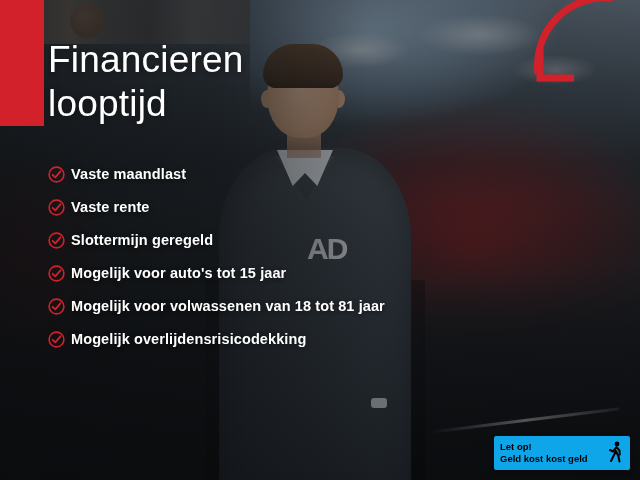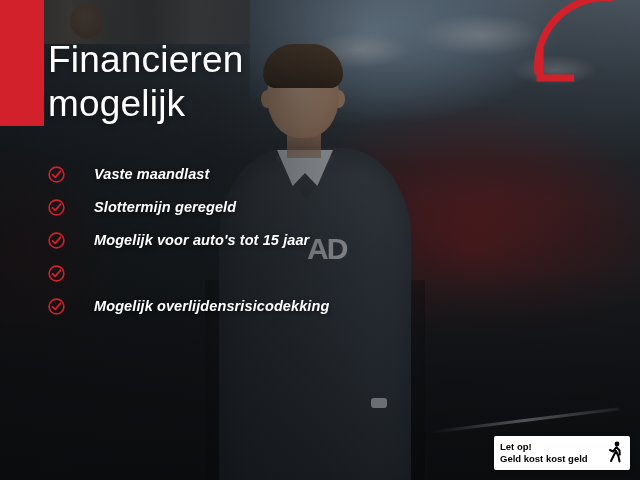--- a/index.html
+++ b/index.html
@@ -144,34 +144,34 @@
   
   .headline {
     position:absolute; left:48px; top:38px;
     color:#fff; font-size:37px; line-height:1.18; font-weight:400;
     letter-spacing:.2px; text-shadow: 0 1px 6px rgba(0,0,0,.45);
   }
   .bullets {
     position:absolute; left:48px; top:158px; width:420px;
   }
   .bullet {
-    display:flex; align-items:center; gap:29px; height:32px; margin-bottom:1px;font-style:italic;
+    display:flex; align-items:center; gap:6px; height:32px; margin-bottom:1px;
   }
   .check {
     flex: 0 0 auto; width:17px; height:17px; position:relative;
   }
   .bullet-label {
     color:#fff; font-size:14.5px; font-weight:600; letter-spacing:.1px;
     text-shadow: 0 1px 4px rgba(0,0,0,.5);
   }
 
   
   .warning {
     position:absolute; right:10px; bottom:10px;
-    width:136px; height:34px; background:#ffffff;
+    width:136px; height:34px; background:#0ea5e9;
     border-radius:2px; display:flex; align-items:center;
     padding: 8px 6px; box-sizing:border-box;
     box-shadow: 0 1px 4px rgba(0,0,0,.4);
   }
   .warning-text { flex:1; }
   .warning-text div {
     color:#000; font-size:9.5px; font-weight:700; line-height:12px;
   }
   .warning-icon { flex:0 0 auto; width:18px; height:26px; }
 </style>
@@ -207,35 +207,44 @@
   <div class="red-square"></div>
   <div class="arc">
     <svg width="110" height="120" viewBox="0 0 110 120" xmlns="http://www.w3.org/2000/svg">
       <path d="M95 2 A 68 68 0 0 0 20 78" fill="none" stroke="#d2212b" stroke-width="7"></path>
       <path d="M22 52 L22 82 L56 82" fill="none" stroke="#d2212b" stroke-width="7"></path>
     </svg>
   </div>
 
   <div class="headline">
     <div>Financieren</div>
-    <div>mogelijk</div>
+    <div>looptijd</div>
   </div>
 
   <div class="bullets">
 
     <div class="bullet">
       <span class="check">
         <svg width="17" height="17" viewBox="0 0 17 17" xmlns="http://www.w3.org/2000/svg">
           <circle cx="8.5" cy="8.5" r="7.4" fill="none" stroke="#d2212b" stroke-width="1.6"></circle>
           <path d="M4.6 8.8 L7.3 11.4 L12.4 5.3" fill="none" stroke="#d2212b" stroke-width="1.8" stroke-linecap="round" stroke-linejoin="round"></path>
         </svg>
       </span>
       <span class="bullet-label">Vaste maandlast</span>
     </div>
 
+    <div class="bullet">
+      <span class="check">
+        <svg width="17" height="17" viewBox="0 0 17 17" xmlns="http://www.w3.org/2000/svg">
+          <circle cx="8.5" cy="8.5" r="7.4" fill="none" stroke="#d2212b" stroke-width="1.6"></circle>
+          <path d="M4.6 8.8 L7.3 11.4 L12.4 5.3" fill="none" stroke="#d2212b" stroke-width="1.8" stroke-linecap="round" stroke-linejoin="round"></path>
+        </svg>
+      </span>
+      <span class="bullet-label">Vaste rente</span>
+    </div>
 
     <div class="bullet">
       <span class="check">
         <svg width="17" height="17" viewBox="0 0 17 17" xmlns="http://www.w3.org/2000/svg">
           <circle cx="8.5" cy="8.5" r="7.4" fill="none" stroke="#d2212b" stroke-width="1.6"></circle>
           <path d="M4.6 8.8 L7.3 11.4 L12.4 5.3" fill="none" stroke="#d2212b" stroke-width="1.8" stroke-linecap="round" stroke-linejoin="round"></path>
         </svg>
       </span>
       <span class="bullet-label">Slottermijn geregeld</span>
     </div>
@@ -251,20 +260,21 @@
     </div>
 
 
     <div class="bullet">
       <span class="check">
         <svg width="17" height="17" viewBox="0 0 17 17" xmlns="http://www.w3.org/2000/svg">
           <circle cx="8.5" cy="8.5" r="7.4" fill="none" stroke="#d2212b" stroke-width="1.6"></circle>
           <path d="M4.6 8.8 L7.3 11.4 L12.4 5.3" fill="none" stroke="#d2212b" stroke-width="1.8" stroke-linecap="round" stroke-linejoin="round"></path>
         </svg>
       </span>
+      <span class="bullet-label">Mogelijk voor volwassenen van 18 tot 81 jaar</span>
     </div>
 
     <div class="bullet">
       <span class="check">
         <svg width="17" height="17" viewBox="0 0 17 17" xmlns="http://www.w3.org/2000/svg">
           <circle cx="8.5" cy="8.5" r="7.4" fill="none" stroke="#d2212b" stroke-width="1.6"></circle>
           <path d="M4.6 8.8 L7.3 11.4 L12.4 5.3" fill="none" stroke="#d2212b" stroke-width="1.8" stroke-linecap="round" stroke-linejoin="round"></path>
         </svg>
       </span>
       <span class="bullet-label">Mogelijk overlijdensrisicodekking</span>

